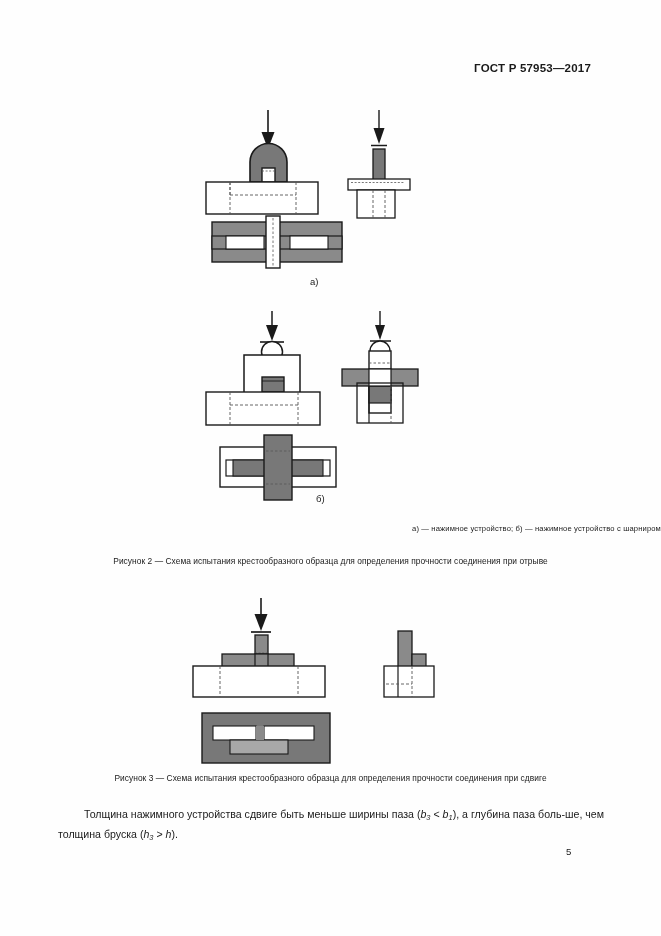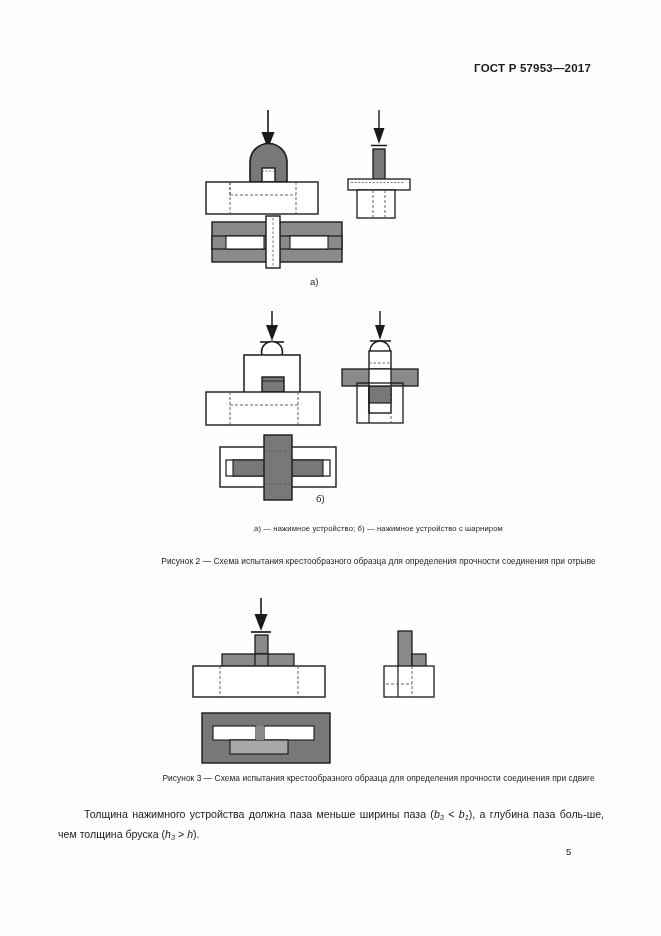--- a/index.html
+++ b/index.html
@@ -12,21 +12,20 @@
     height: 936px;
     position: relative;
     font-family: "Liberation Sans", sans-serif;
     color: #1a1a1a;
     overflow: hidden;
   }
   .page {
     position: absolute;
     inset: 0;
     background: #fefefe;
-    padding-left: 48px;
   }
   
   .header-std {
     position: absolute;
     top: 62px;
     right: 70px;
     font-size: 11.5px;
     font-weight: bold;
     letter-spacing: 0.2px;
     white-space: nowrap;
@@ -204,21 +203,21 @@
         <rect x="33" y="155" width="34" height="16" fill="#787878" stroke="#1a1a1a" stroke-width="1.1"></rect>
         <rect x="89" y="155" width="34" height="16" fill="#787878" stroke="#1a1a1a" stroke-width="1.1"></rect>
         <rect x="64" y="130" width="28" height="65" fill="#787878" stroke="#1a1a1a" stroke-width="1.4"></rect>
         <line x1="66" y1="146" x2="90" y2="146" stroke="#555555" stroke-width="0.8" stroke-dasharray="2.5,2"></line>
         <line x1="66" y1="179" x2="90" y2="179" stroke="#555555" stroke-width="0.8" stroke-dasharray="2.5,2"></line>
       </g>
     </svg>
     <div class="part-label" style="left:116px; top:188px;">б)</div>
   </div>
 
-  <div class="sub-caption" style="top:524px;">а) —  нажимное устройство; б) —  нажимное устройство с шарниром</div>
+  <div class="sub-caption" style="top:524px;text-align:right;">а) —  нажимное устройство; б) —  нажимное устройство с шарниром</div>
   <div class="fig-caption" style="top:556px;">Рисунок 2 —  Схема испытания крестообразного образца для определения прочности соединения при отрыве</div>
 
   <div class="fig" style="left:190px; top:598px;">
     <svg class="svg-fig" width="290" height="172" viewBox="0 0 290 172">
 
       <g>
         <line x1="71" y1="0" x2="71" y2="18" stroke="#1a1a1a" stroke-width="1.6"></line>
         <polygon points="64.5,16 77.5,16 71,33" fill="#1a1a1a"></polygon>
         <line x1="61" y1="34" x2="81" y2="34" stroke="#1a1a1a" stroke-width="1.7"></line>
       </g>
@@ -261,18 +260,18 @@
         <rect x="74" y="128" width="50" height="14" fill="#ffffff" stroke="#1a1a1a" stroke-width="1.1"></rect>
         <rect x="40" y="142" width="58" height="14" fill="#a8a8a8" stroke="#1a1a1a" stroke-width="1.1"></rect>
         <rect x="66" y="128" width="8" height="14" fill="#8a8a8a" stroke="none"></rect>
       </g>
     </svg>
   </div>
 
   <div class="fig-caption" style="top:773px;">Рисунок 3 —  Схема испытания крестообразного образца для определения прочности соединения при сдвиге</div>
 
   <div class="body-par">
-    <span>Толщина нажимного устройства должна паза меньше ширины паза (</span><i>b</i><sub>3</sub><span> &lt; </span><i>b</i><sub>1</sub><span>), а глубина паза боль-ше, чем толщина бруска (</span><i>h</i><sub>3</sub><span> &gt; </span><i>h</i><span>).</span>
+    <span>Толщина нажимного устройства сдвиге быть меньше ширины паза (</span><i>b</i><sub>3</sub><span> &lt; </span><i>b</i><sub>1</sub><span>), а глубина паза боль-ше, чем толщина бруска (</span><i>h</i><sub>3</sub><span> &gt; </span><i>h</i><span>).</span>
   </div>
 
   <div class="page-num">5</div>
 
 </div>
 
 </body></html>

